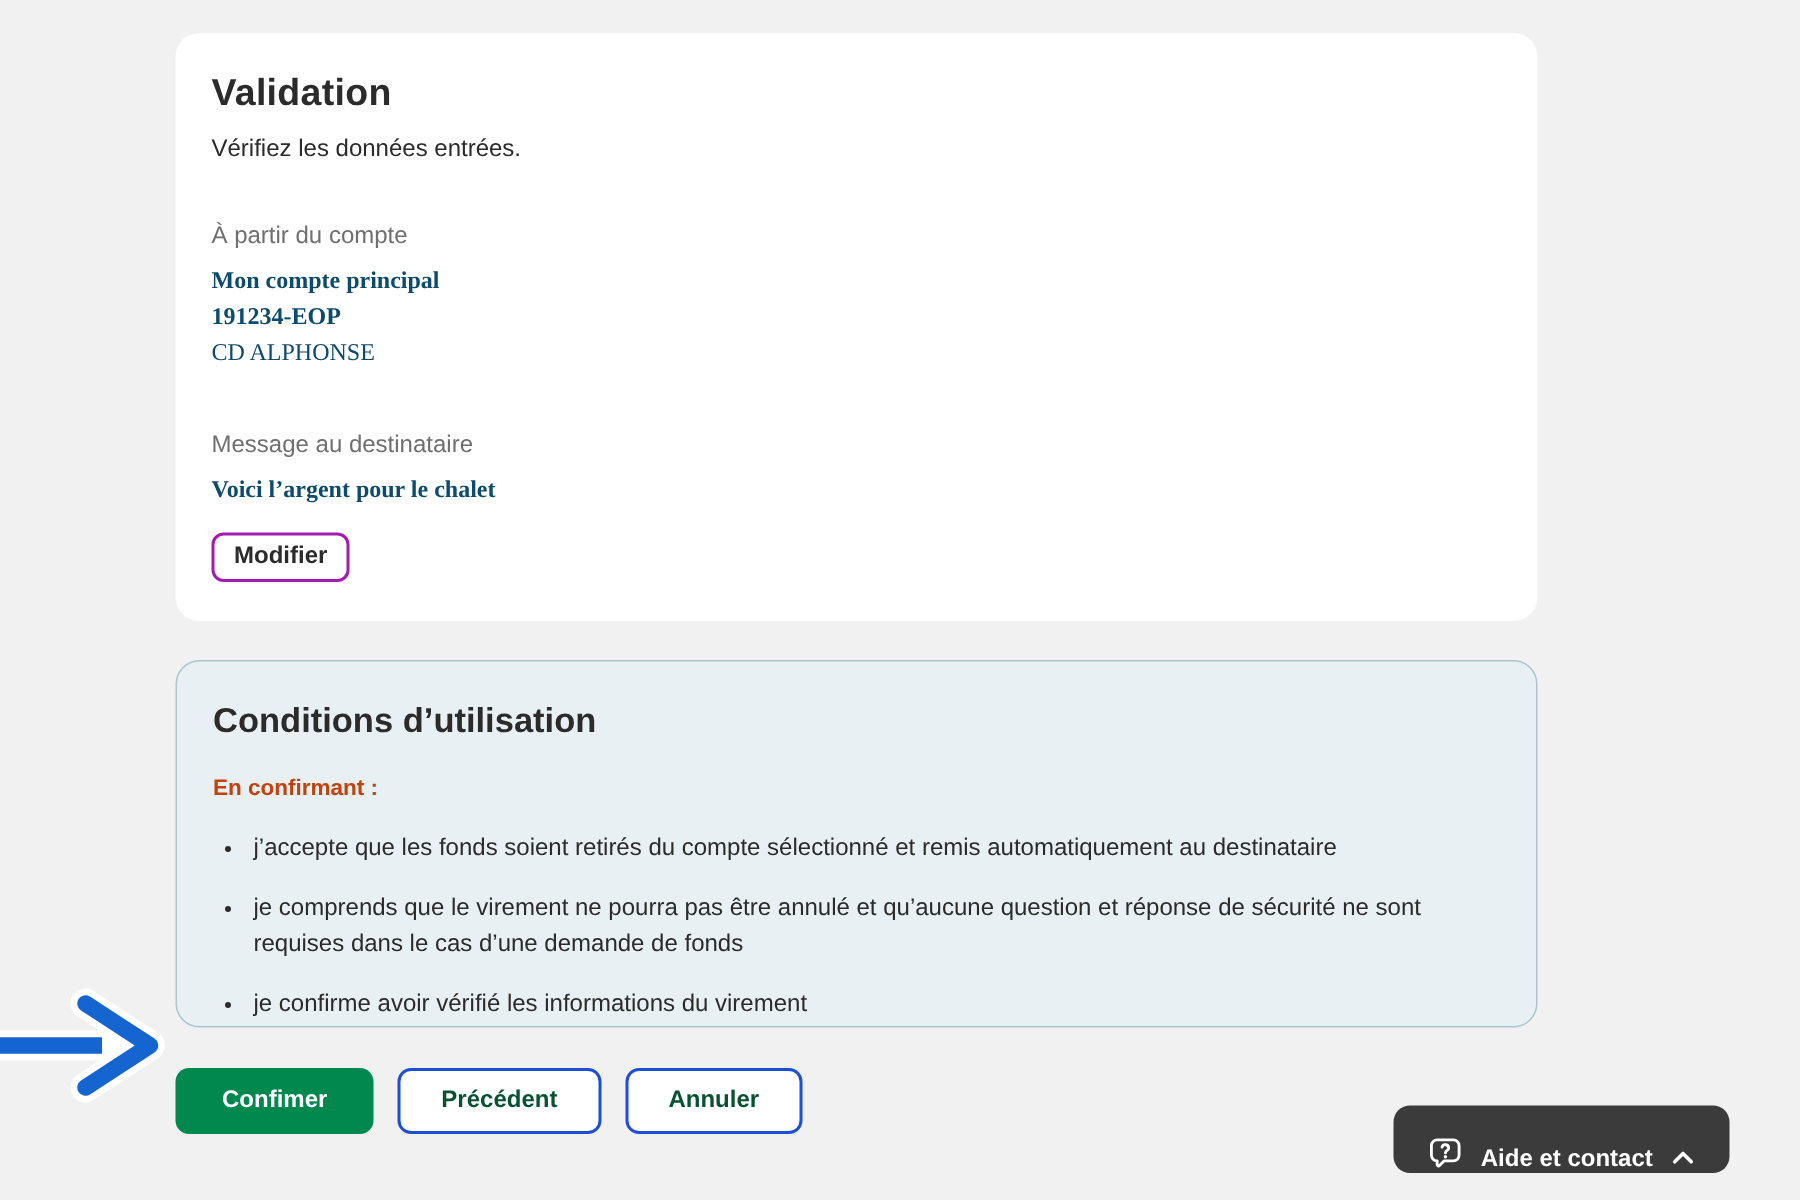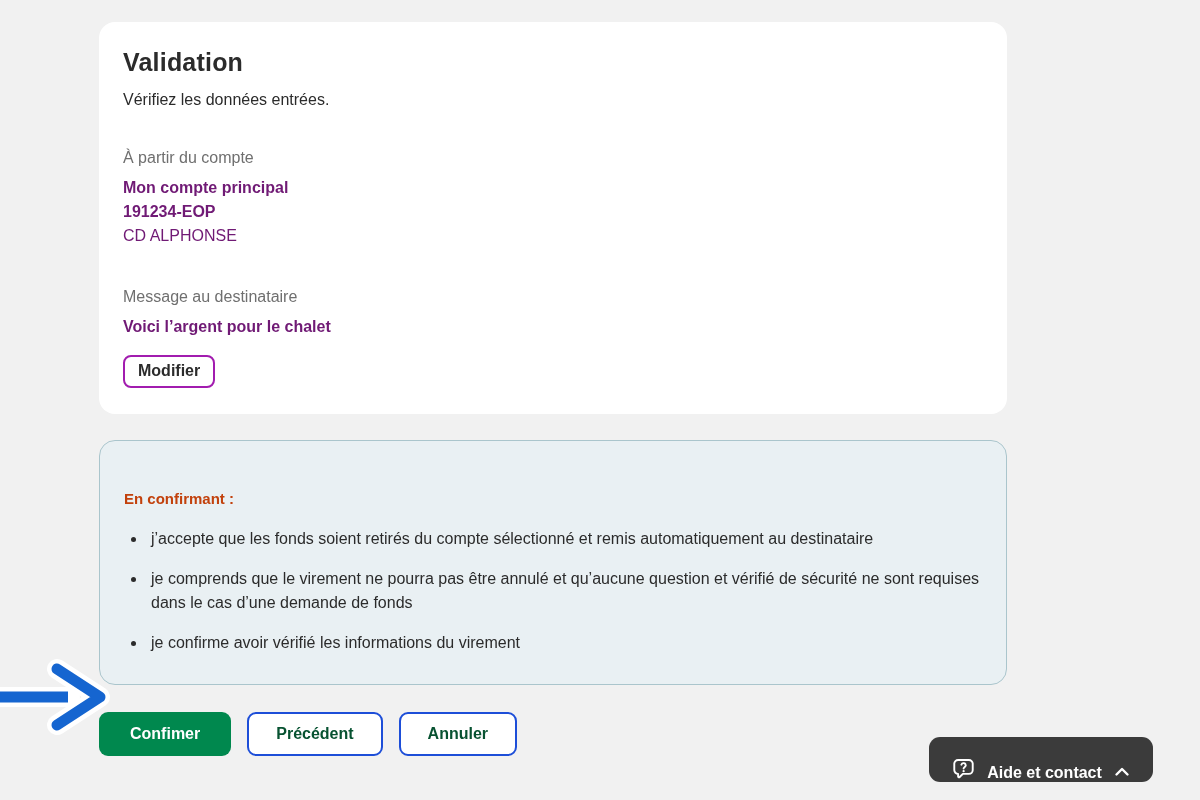--- a/index.html
+++ b/index.html
@@ -11,21 +11,21 @@
     overflow: hidden;
   }
   .page {
     position: relative;
     width: 1200px;
     height: 800px;
     background: #f1f1f1;
   }
   .content {
     position: absolute;
-    left: 99px;
+    left: 117px;
     top: 22px;
     width: 908px;
   }
   .card-white {
     background: #ffffff;
     border-radius: 16px;
     padding: 26px 24px 26px 24px;
   }
   .card-title {
     font-size: 25px;
@@ -40,21 +40,22 @@
   }
   .field-label {
     margin-top: 40px;
     font-size: 16px;
     color: #6f6f6f;
   }
   .field-lines { margin-top: 9px; }
   .field-line {
     font-size: 16px;
     line-height: 24px;
-    color: #701a75;
+    color: #0c4a6e;
+    font-family: Liberation Serif, serif;
   }
   .bold { font-weight: bold; }
   .modify-btn {
     display: inline-block;
     margin-top: 16px;
     padding: 5px 13px 6px 13px;
     font-family: inherit;
     font-size: 16px;
     font-weight: bold;
     color: #2b2b2b;
@@ -167,24 +168,25 @@
 
       <p class="field-label">Message au destinataire</p>
       <div class="field-lines">
         <div class="field-line bold">Voici l’argent pour le chalet</div>
       </div>
 
       <button class="modify-btn">Modifier</button>
     </section>
 
     <section class="card-conditions">
+      <h2 class="conditions-title">Conditions d’utilisation</h2>
       <p class="conditions-intro">En confirmant :</p>
       <ul class="conditions-list">
         <li>j’accepte que les fonds soient retirés du compte sélectionné et remis automatiquement au destinataire</li>
-        <li>je comprends que le virement ne pourra pas être annulé et qu’aucune question et vérifié de sécurité ne sont requises dans le cas d’une demande de fonds</li>
+        <li>je comprends que le virement ne pourra pas être annulé et qu’aucune question et réponse de sécurité ne sont requises dans le cas d’une demande de fonds</li>
         <li>je confirme avoir vérifié les informations du virement</li>
       </ul>
     </section>
 
     <div class="actions">
       <button class="btn btn-primary">Confimer</button>
       <button class="btn btn-secondary">Précédent</button>
       <button class="btn btn-secondary">Annuler</button>
     </div>
 

